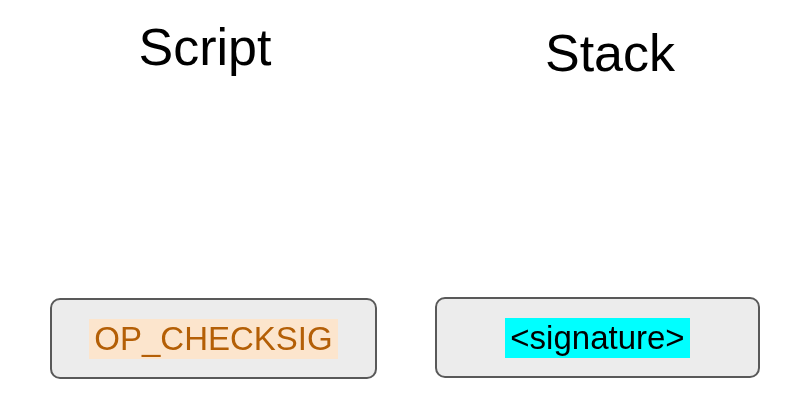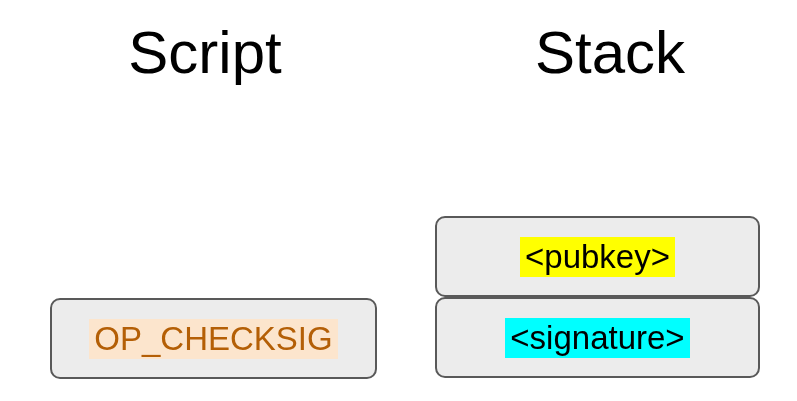--- a/index.html
+++ b/index.html
@@ -7,29 +7,29 @@
   .canvas {
     position: relative;
     width: 797px;
     height: 401px;
     background: #ffffff;
     font-family: "Liberation Sans", sans-serif;
     overflow: hidden;
   }
   .col-header {
     position: absolute;
-    font-size: 60px;
+    font-size: 52px;
     line-height: 1.15;
     color: #000000;
     text-align: center;
     font-weight: 400;
     white-space: nowrap;
   }
   .script-header { left: 42px;  width: 326px; top: 18px; }
-  .stack-header  { left: 448px; width: 324px; top: 18px; }
+  .stack-header  { left: 448px; width: 324px; top: 24px; }
   .box {
     position: absolute;
     background: #ececec;
     border: 2px solid #595959;
     border-radius: 10px;
     display: flex;
     align-items: center;
     justify-content: center;
   }
   .script-box    { left: 50px;  top: 298px; width: 327px; height: 81px; }
@@ -48,21 +48,18 @@
 <div class="canvas">
 
   <div class="col-header script-header">Script</div>
 
   <div class="col-header stack-header">Stack</div>
 
   <div class="box script-box">
     <span class="hl" style="color: rgb(180, 95, 6); background-color: rgb(252, 229, 205);">OP_CHECKSIG</span>
   </div>
 
-  <div class="box pubkey-box">
-    <span class="hl" style="color: rgb(0, 0, 0); background-color: rgb(255, 255, 0);">&lt;pubkey&gt;</span>
-  </div>
 
   <div class="box signature-box">
     <span class="hl" style="color: rgb(0, 0, 0); background-color: rgb(0, 255, 255);">&lt;signature&gt;</span>
   </div>
 
 </div>
 
 </body></html>

